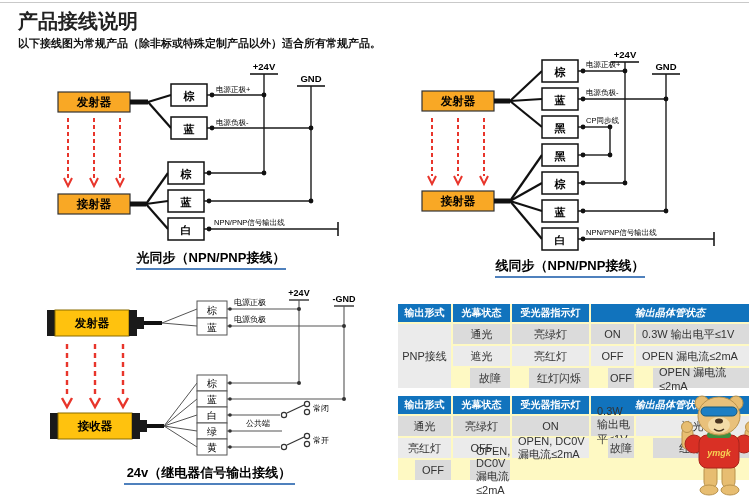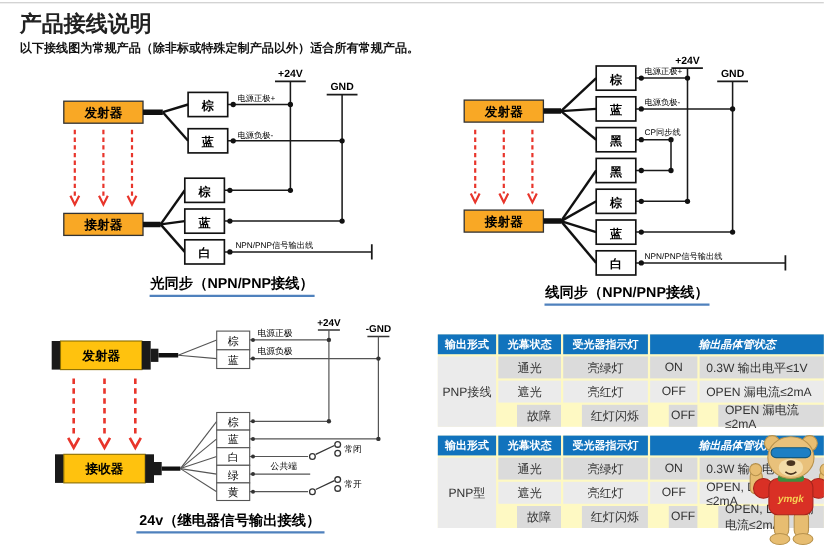--- a/index.html
+++ b/index.html
@@ -320,21 +320,20 @@
     <div class="c r3">OFF</div>
     <div class="c r3 left">OPEN 漏电流≤2mA</div>
   </div>
 
   <div class="spec-table">
     <div class="h">输出形式</div>
     <div class="h">光幕状态</div>
     <div class="h">受光器指示灯</div>
     <div class="h span2">输出晶体管状态</div>
 
-    <div class="c type r2">PNP型</div>
     <div class="c r1">通光</div>
     <div class="c r1">亮绿灯</div>
     <div class="c r1">ON</div>
     <div class="c r1 left">0.3W  输出电平≤1V</div>
 
     <div class="c r2">遮光</div>
     <div class="c r2">亮红灯</div>
     <div class="c r2">OFF</div>
     <div class="c r2 left">OPEN, DC0V 漏电流≤2mA</div>
 

